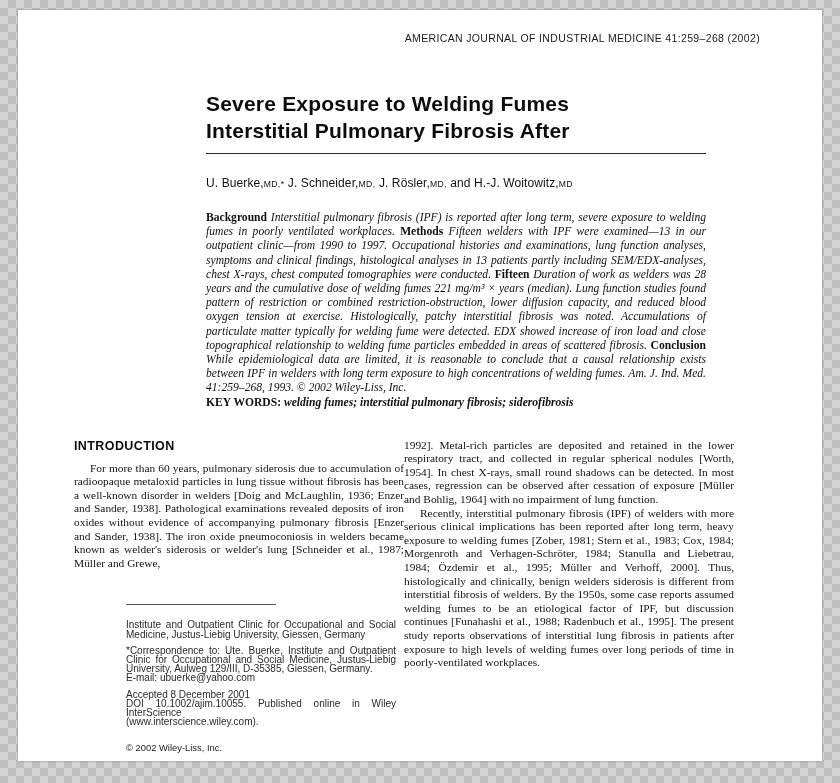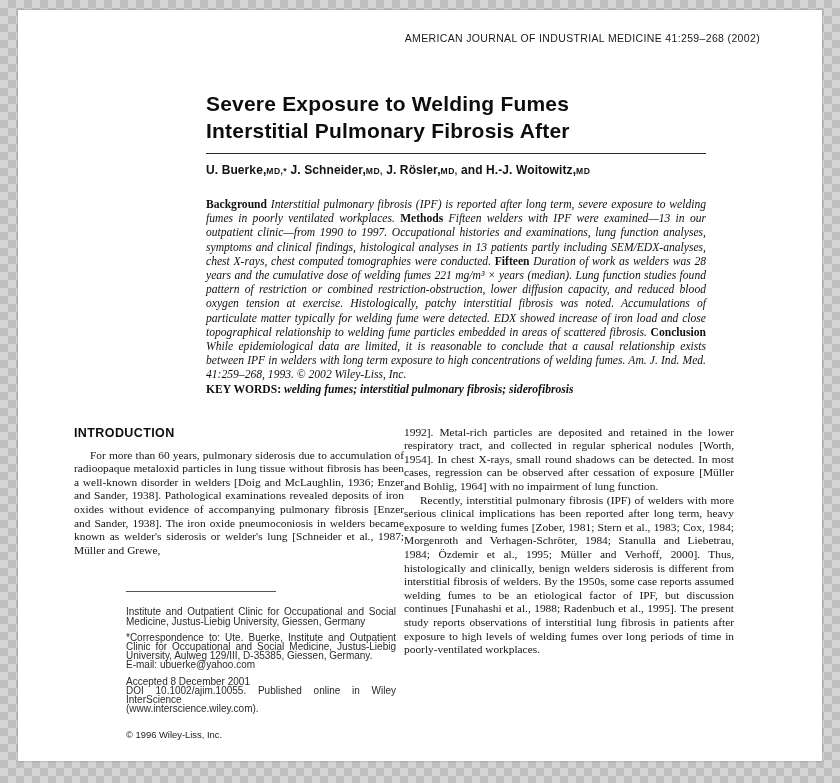--- a/index.html
+++ b/index.html
@@ -59,23 +59,23 @@
     color: #0d0d0d;
     letter-spacing: 0.2px;
   }
   .title-rule {
     margin: 9px 0 0 0;
     border: 0;
     border-top: 1px solid #2a2a2a;
     width: 100%;
   }
   .authors {
-    margin-top: 9px;
-    font-family: "Liberation Sans", sans-serif;
-    font-weight: bold;
+    margin-top: 22px;
+    font-family: "Liberation Sans", sans-serif;
+    font-weight: normal;
     font-size: 12px;
     color: #111;
     letter-spacing: 0.1px;
   }
   .authors .sm {
     font-size: 8.6px;
     letter-spacing: 0.4px;
   }
   .abstract {
     margin-top: 21px;
@@ -199,21 +199,21 @@
 
         <hr class="footnote-rule">
         <div class="footnote">
           <div class="blk">Institute and Outpatient Clinic for Occupational and Social Medicine, Justus-Liebig University, Giessen, Germany</div>
           <div>*Correspondence to: Ute. Buerke, Institute and Outpatient Clinic for Occupational and Social Medicine, Justus-Liebig University, Aulweg 129/III, D-35385, Giessen, Germany.</div>
           <div class="blk">E-mail: ubuerke@yahoo.com</div>
           <div>Accepted 8 December 2001</div>
           <div>DOI 10.1002/ajim.10055. Published online in Wiley InterScience</div>
           <div>(www.interscience.wiley.com).</div>
         </div>
-        <div class="copyright">© 1996 Wiley-Liss, Inc.</div>
+        <div class="copyright">© 2002 Wiley-Liss, Inc.</div>
       </div>
 
       <div class="col">
         <div class="body-text noindent">1992]. Metal-rich particles are deposited and retained in the lower respiratory tract, and collected in regular spherical nodules [Worth, 1954]. In chest X-rays, small round shadows can be detected. In most cases, regression can be observed after cessation of exposure [Müller and Bohlig, 1964] with no impairment of lung function.</div>
         <div class="body-text">Recently, interstitial pulmonary fibrosis (IPF) of welders with more serious clinical implications has been reported after long term, heavy exposure to welding fumes [Zober, 1981; Stern et al., 1983; Cox, 1984; Morgenroth and Verhagen-Schröter, 1984; Stanulla and Liebetrau, 1984; Özdemir et al., 1995; Müller and Verhoff, 2000]. Thus, histologically and clinically, benign welders siderosis is different from interstitial fibrosis of welders. By the 1950s, some case reports assumed welding fumes to be an etiological factor of IPF, but discussion continues [Funahashi et al., 1988; Radenbuch et al., 1995]. The present study reports observations of interstitial lung fibrosis in patients after exposure to high levels of welding fumes over long periods of time in poorly-ventilated workplaces.</div>
       </div>
     </div>
 
   </div>
 </div>

